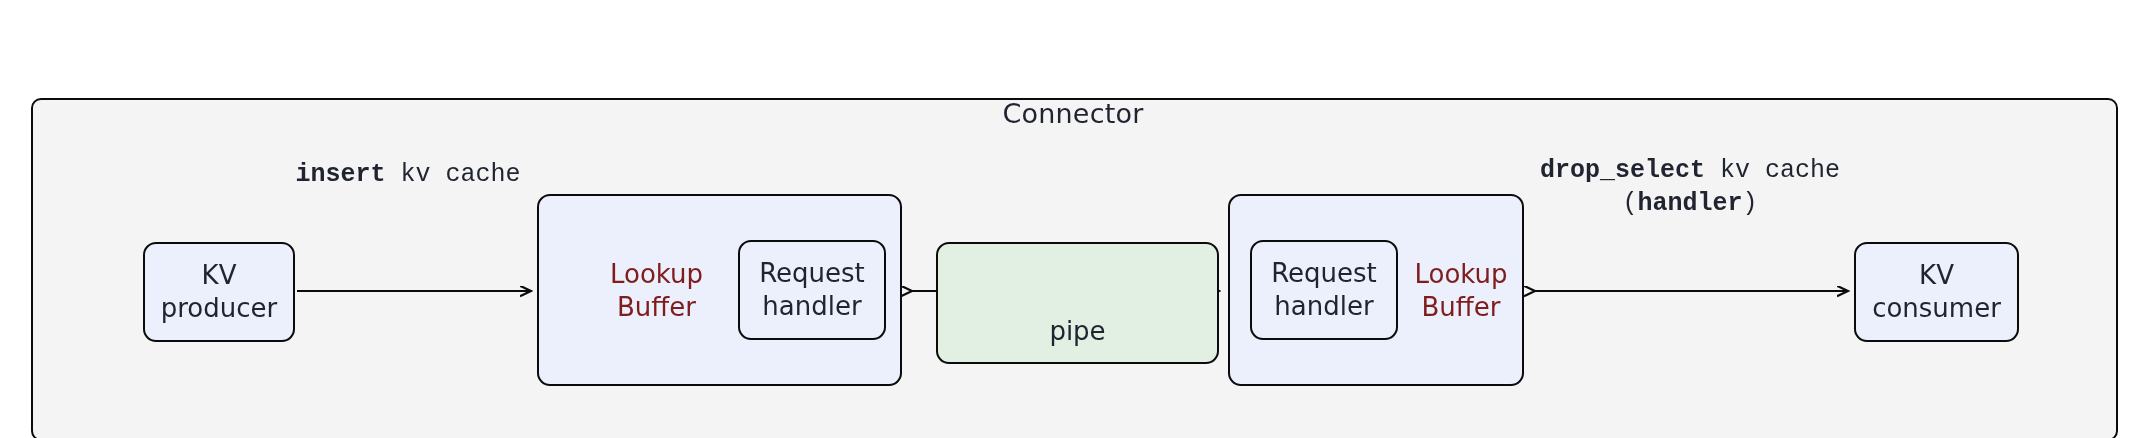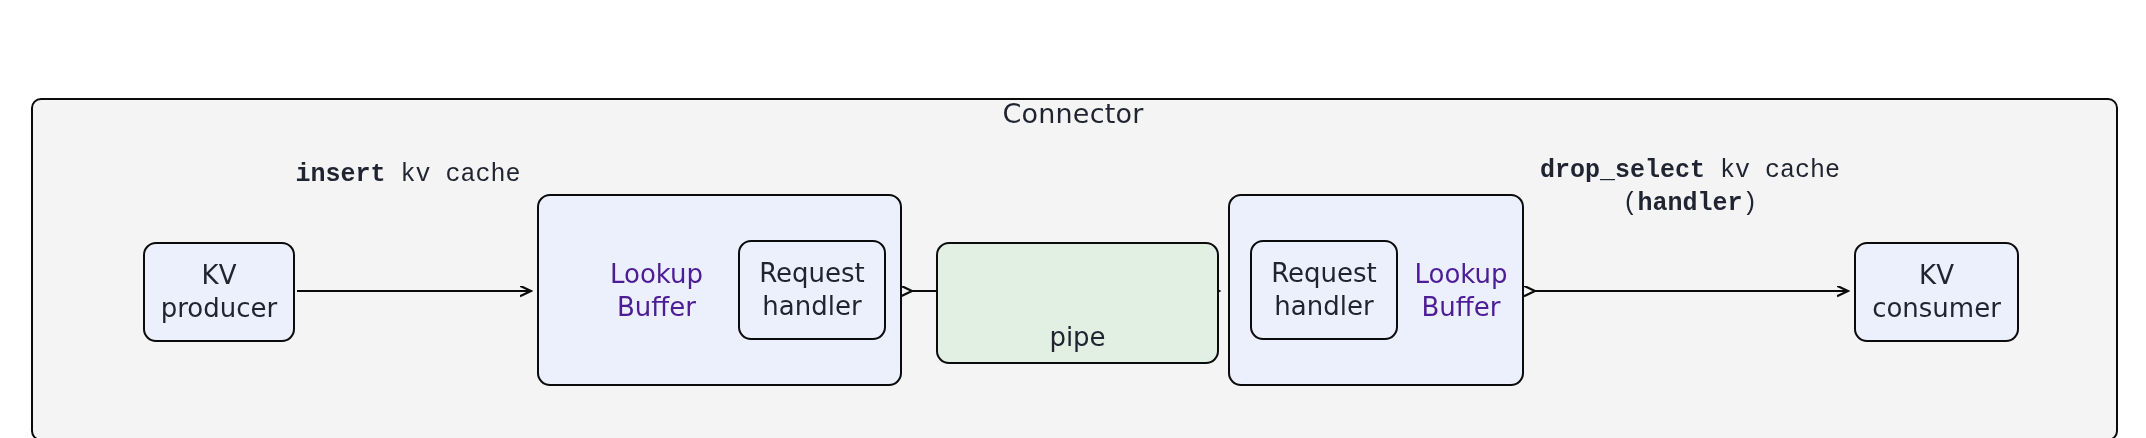--- a/index.html
+++ b/index.html
@@ -75,40 +75,40 @@
   
   .group-right {
     left: 1228px; top: 148px;  width: 296px;  height: 192px;
   }
 
   
   .group-label {
     position: absolute;
     font-size: 26px;
     line-height: 1.28;
-    color: #4c1d95;
+    color: #7f1d1d;
     text-align: center;
     white-space: pre-line;
   }
   .lb-left-label  { left: 575px;  top: 212px; width: 163px; }
   .lb-right-label { left: 1398px; top: 212px; width: 126px; }
 
   
   .rh-left {
     left: 738px;  top: 194px; width: 148px; height: 100px;
   }
   .rh-right {
     left: 1250px; top: 194px; width: 148px; height: 100px;
   }
 
   
   .pipe-box {
     left: 936px; top: 196px; width: 283px; height: 122px;
     align-items: flex-end;
-    padding-bottom: 8px;
+    padding-bottom: 14px;
   }
 
   
   .arrow-svg {
     position: absolute;
     left: 0; top: 0;
     width: 2146px; height: 438px;
     pointer-events: none;
     overflow: visible;
   }

